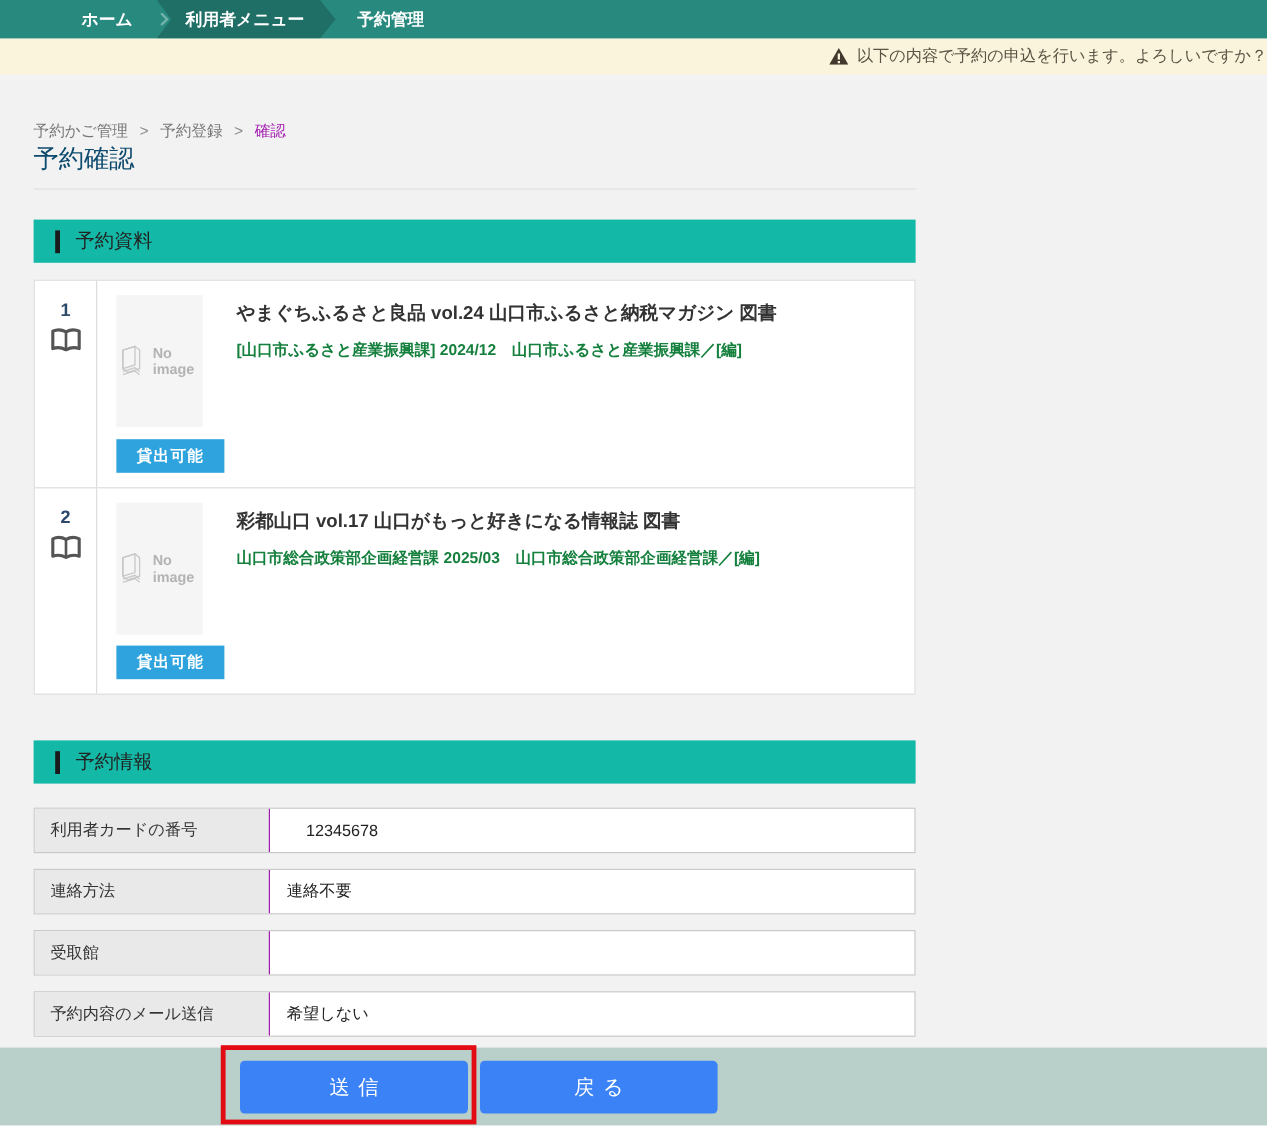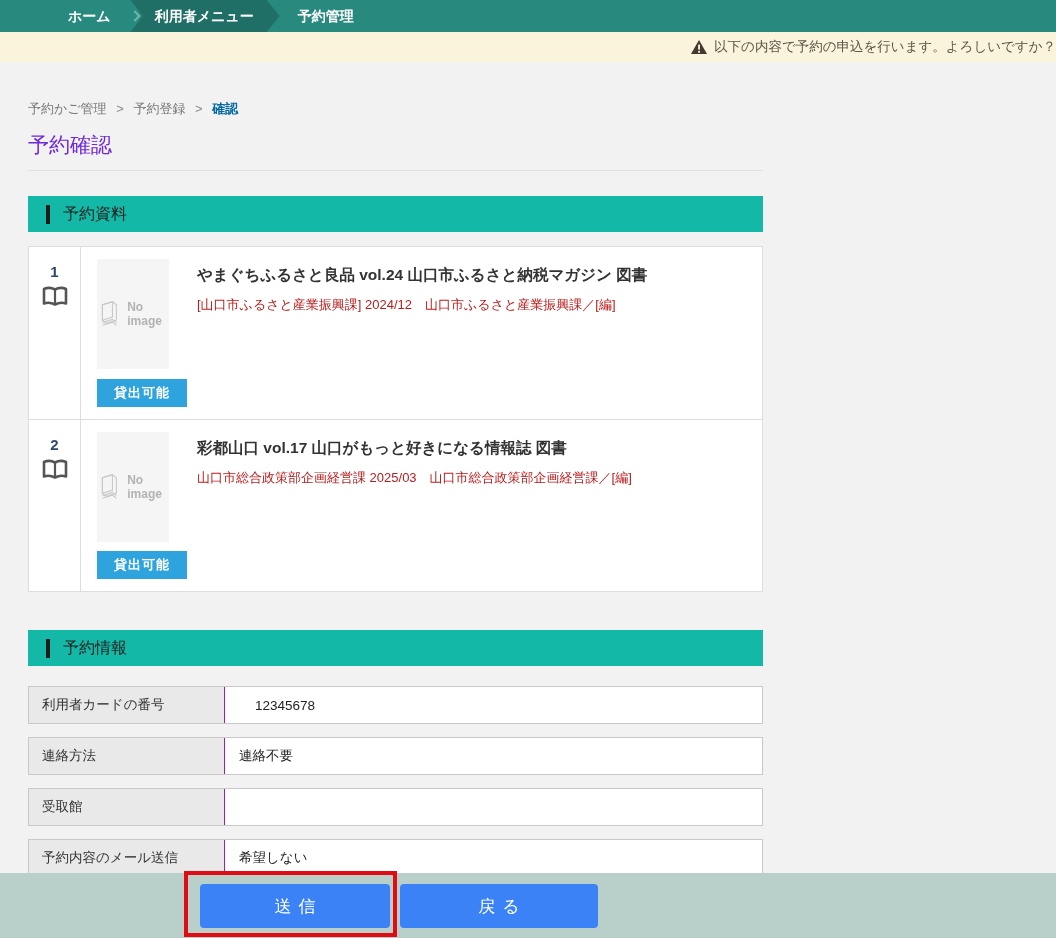--- a/index.html
+++ b/index.html
@@ -34,23 +34,23 @@
     height:30px; background:#FAF4DC; display:flex; align-items:center;
     justify-content:flex-end; gap:7px;
     color:#5B5244; font-size:13.5px;
   }
   .warn-icon { flex:none; display:flex; }
   
   .content { padding:0 28px; }
   .breadcrumb { margin-top:38px; font-size:13px; color:#8a8a8a; }
   .breadcrumb .sep { margin:0 6px; color:#8a8a8a; }
   .breadcrumb .crumb { color:#777; cursor:pointer; }
-  .breadcrumb .crumb-last { color:#0369a1; font-weight:bold; }
+  .breadcrumb .crumb-last { color:#a21caf; font-weight:normal; }
   .page-title {
-    margin-top:13px; font-size:21px; font-weight:normal; color:#6d28d9;
+    font-size:21px; font-weight:normal; color:#0c4a6e;
     width:735px; padding-bottom:11px; border-bottom:1px solid #e0e0e0;
   }
   .section-bar {
     width:735px; height:36px; background:#14b8a6; margin-top:25px;
     display:flex; align-items:center; padding-left:18px; gap:13px;
   }
   .section-marker { width:4px; height:19px; background:#1a1a1a; flex:none; }
   .section-title { font-size:16px; color:#222; }
   
   .items {
@@ -70,21 +70,21 @@
   }
   .item-top { display:flex; gap:28px; }
   .noimg {
     width:72px; height:110px; background:#f5f5f5; flex:none;
     display:flex; flex-direction:row; align-items:center; justify-content:center;
     gap:7px;
   }
   .noimg-label { color:#b3b3b3; font-size:12px; font-weight:bold; }
   .item-text { padding-top:6px; }
   .item-title { font-size:15.5px; font-weight:bold; color:#333; line-height:1.3; }
-  .item-detail { font-size:13px; color:#b91c1c; margin-top:11px; }
+  .item-detail { font-size:13px; color:#15803d; margin-top:11px;font-weight:bold; }
   .badge {
     margin-top:auto; align-self:flex-start;
     background:#2EA3DE; color:#fff; font-size:13px; font-weight:bold;
     padding:5px 17px; letter-spacing:1px;
   }
   
   .info-table { margin-top:20px; }
   .info-row {
     width:735px; height:38px; display:flex; border:1px solid #c9c9c9;
     background:#fff; margin-bottom:13px;

